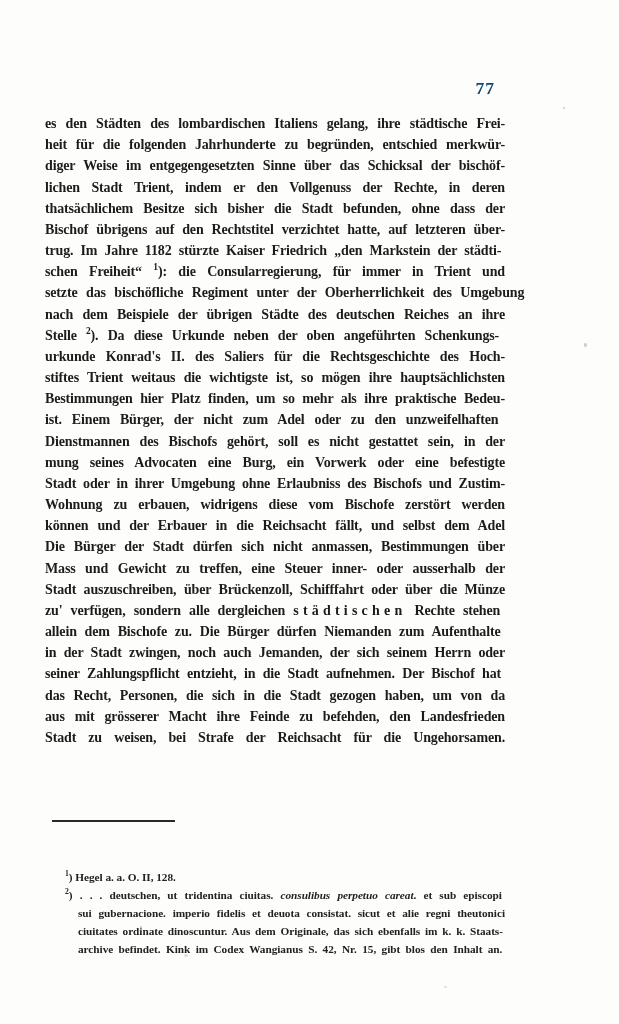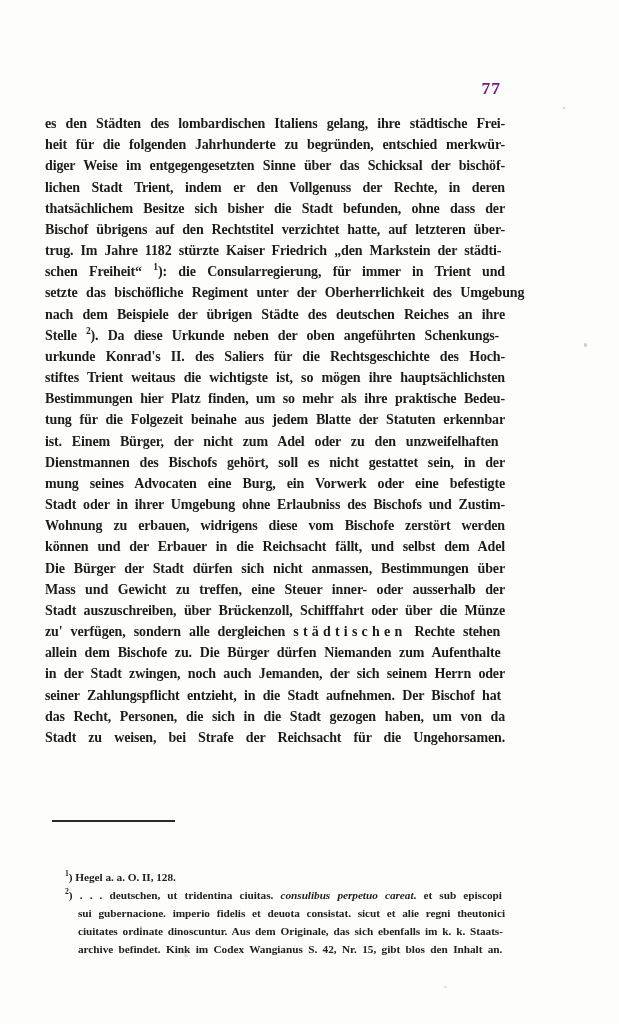--- a/index.html
+++ b/index.html
@@ -9,23 +9,23 @@
     position: relative;
     overflow: hidden;
     font-family: "Liberation Serif", serif;
   }
   .page {
     position: absolute; inset: 0;
     background: #fdfdfb;
   }
   .page-number {
     position: absolute;
-    top: 80px; right: 118px;
+    top: 80px; right: 124px;
     font: 700 17.5px/1 "Liberation Serif", serif;
-    color: #701a75;
+    color: #0c4a6e;
     letter-spacing: 1px;
   }
   .textblock {
     position: absolute;
     left: 45px; top: 113px;
     width: 460px;
   }
   .textblock .line {
     height: 21.18px;
     white-space: nowrap;
@@ -83,35 +83,35 @@
       <div class="line"><span class="inner" style="word-spacing: 6.89931px;"><span>thatsächlichem Besitze sich bisher die Stadt befunden, ohne dass der</span></span></div>
       <div class="line"><span class="inner" style="word-spacing: 4.64931px;"><span>Bischof übrigens auf den Rechtstitel verzichtet hatte, auf letzteren über-</span></span></div>
       <div class="line"><span class="inner" style="word-spacing: 3.79545px;"><span>trug.  Im Jahre 1182 stürzte Kaiser Friedrich „den Markstein der städti-</span></span></div>
       <div class="line"><span class="inner" style="word-spacing: 8.03993px;"><span>schen Freiheit“ </span><sup>1</sup><span>): die Consularregierung, für immer in Trient und</span></span></div>
       <div class="line"><span class="inner" style="word-spacing: 5.14062px;"><span>setzte das bischöfliche Regiment unter der Oberherrlichkeit des Umgebung</span></span></div>
       <div class="line"><span class="inner" style="word-spacing: 5.91094px;"><span>nach dem Beispiele der übrigen Städte des deutschen Reiches an ihre</span></span></div>
       <div class="line"><span class="inner" style="word-spacing: 5.85625px;"><span>Stelle </span><sup>2</sup><span>).  Da diese Urkunde neben der oben angeführten Schenkungs-</span></span></div>
       <div class="line"><span class="inner" style="word-spacing: 6.96875px;"><span>urkunde Konrad's II. des Saliers für die Rechtsgeschichte des Hoch-</span></span></div>
       <div class="line"><span class="inner" style="word-spacing: 4.89931px;"><span>stiftes Trient weitaus die wichtigste ist, so mögen ihre hauptsächlichsten</span></span></div>
       <div class="line"><span class="inner" style="word-spacing: 4.13906px;"><span>Bestimmungen hier Platz finden, um so mehr als ihre praktische Bedeu-</span></span></div>
-      <div class="line"><span class="inner" style="word-spacing: 4.55938px;"><span>tung für die Folgezeit beinahe aus jedem Blatte der Statuten erkennbar</span></span></div>
       <div class="line"><span class="inner" style="word-spacing: 6.59659px;"><span>ist.  Einem Bürger, der nicht zum Adel oder zu den unzweifelhaften</span></span></div>
       <div class="line"><span class="inner" style="word-spacing: 6.60625px;"><span>Dienstmannen des Bischofs gehört, soll es nicht gestattet sein, in der</span></span></div>
       <div class="line"><span class="inner" style="word-spacing: 7.80556px;"><span>mung seines Advocaten eine Burg, ein Vorwerk oder eine befestigte</span></span></div>
       <div class="line"><span class="inner" style="word-spacing: 3.62344px;"><span>Stadt oder in ihrer Umgebung ohne Erlaubniss des Bischofs und Zustim-</span></span></div>
       <div class="line"><span class="inner" style="word-spacing: 7.70898px;"><span>Wohnung zu erbauen, widrigens diese vom Bischofe zerstört werden</span></span></div>
       <div class="line"><span class="inner" style="word-spacing: 5.57955px;"><span>können und der Erbauer in die Reichsacht fällt, und selbst dem Adel</span></span></div>
       <div class="line"><span class="inner" style="word-spacing: 5.59896px;"><span>Die Bürger der Stadt dürfen sich nicht anmassen, Bestimmungen über</span></span></div>
       <div class="line"><span class="inner" style="word-spacing: 6.26406px;"><span>Mass und Gewicht zu treffen, eine Steuer inner- oder ausserhalb der</span></span></div>
       <div class="line"><span class="inner" style="word-spacing: 4.125px;"><span>Stadt auszuschreiben, über Brückenzoll, Schifffahrt oder über die Münze</span></span></div>
       <div class="line"><span class="inner" style="word-spacing: 4.78906px;"><span>zu' verfügen,  sondern alle dergleichen </span><span class="spaced">städtischen</span><span> Rechte stehen</span></span></div>
       <div class="line"><span class="inner" style="word-spacing: 4.4875px;"><span>allein dem Bischofe zu.  Die Bürger dürfen Niemanden zum Aufenthalte</span></span></div>
       <div class="line"><span class="inner" style="word-spacing: 4.00852px;"><span>in der Stadt zwingen, noch auch Jemanden, der sich seinem Herrn oder</span></span></div>
       <div class="line"><span class="inner" style="word-spacing: 4px;"><span>seiner Zahlungspflicht entzieht, in die Stadt aufnehmen.  Der Bischof hat</span></span></div>
       <div class="line"><span class="inner" style="word-spacing: 5.36589px;"><span>das Recht, Personen, die sich in die Stadt gezogen haben, um von da</span></span></div>
+      <div class="line"><span class="inner" style="word-spacing: 6.58333px;"><span>aus mit grösserer Macht ihre Feinde zu befehden, den Landesfrieden</span></span></div>
       <div class="line"><span class="inner" style="word-spacing: 8.81076px;"><span>Stadt zu weisen, bei Strafe der Reichsacht für die Ungehorsamen.</span></span></div>
     </div>
 
   <div class="fn-separator"></div>
 
   <div class="footnotes">
       <div class="line ind-marker nojust"><span class="inner"><sup>1</sup><span>)  Hegel a. a. O. II, 128.</span></span></div>
       <div class="line ind-marker"><span class="inner" style="word-spacing: 4.4029px;"><sup>2</sup><span>)  . . . deutschen, ut tridentina ciuitas. </span><span class="it">consulibus perpetuo careat</span><span>. et sub episcopi</span></span></div>
       <div class="line ind-cont"><span class="inner" style="word-spacing: 3.9929px;"><span>sui gubernacione. imperio fidelis et deuota consistat. sicut et alie regni theutonici</span></span></div>
       <div class="line ind-cont"><span class="inner" style="word-spacing: 2.06611px;"><span>ciuitates ordinate dinoscuntur.  Aus dem Originale, das sich ebenfalls im k. k. Staats-</span></span></div>

